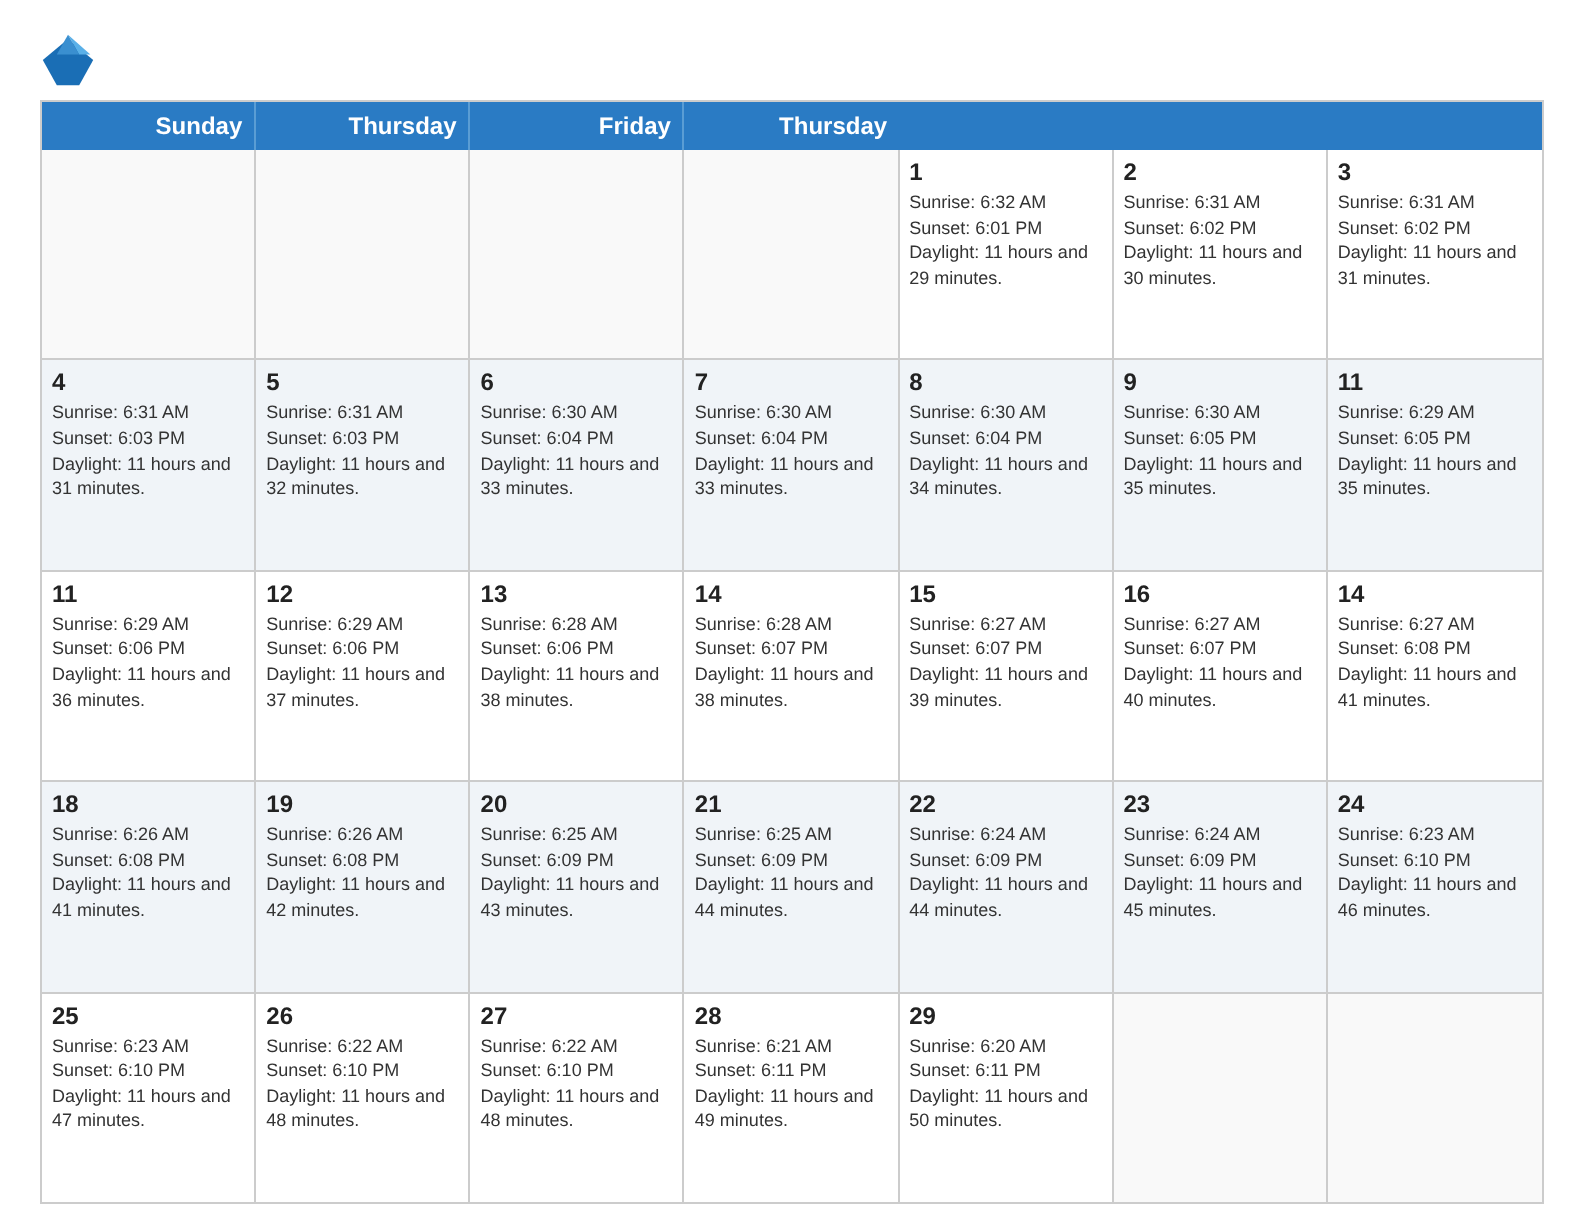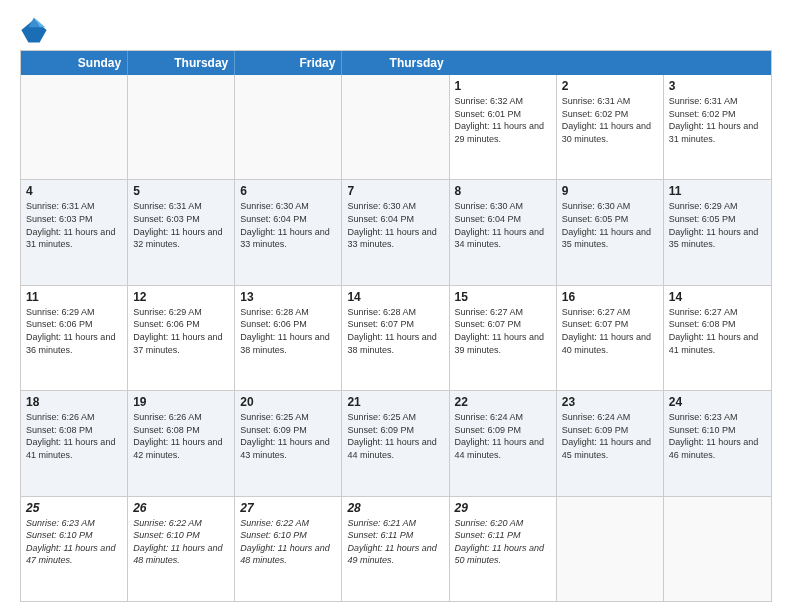--- a/index.html
+++ b/index.html
@@ -75,21 +75,21 @@
       display: flex;
       flex-direction: column;
       flex: 1;
     }
     .cal-row {
       display: grid;
       grid-template-columns: repeat(7, 1fr);
       flex: 1;
       border-bottom: 1px solid #ccc;
     }
-    .cal-row:last-child { border-bottom: none; font-style: italic; }
+    .cal-row:last-child { border-bottom: none; }
     .cal-cell {
       border-right: 1px solid #ccc;
       padding: 4px 5px;
       font-size: 9.5px;
       color: #333;
       vertical-align: top;
       background: #fff;
       min-height: 0;
     }
     .cal-cell:last-child { border-right: none; }

